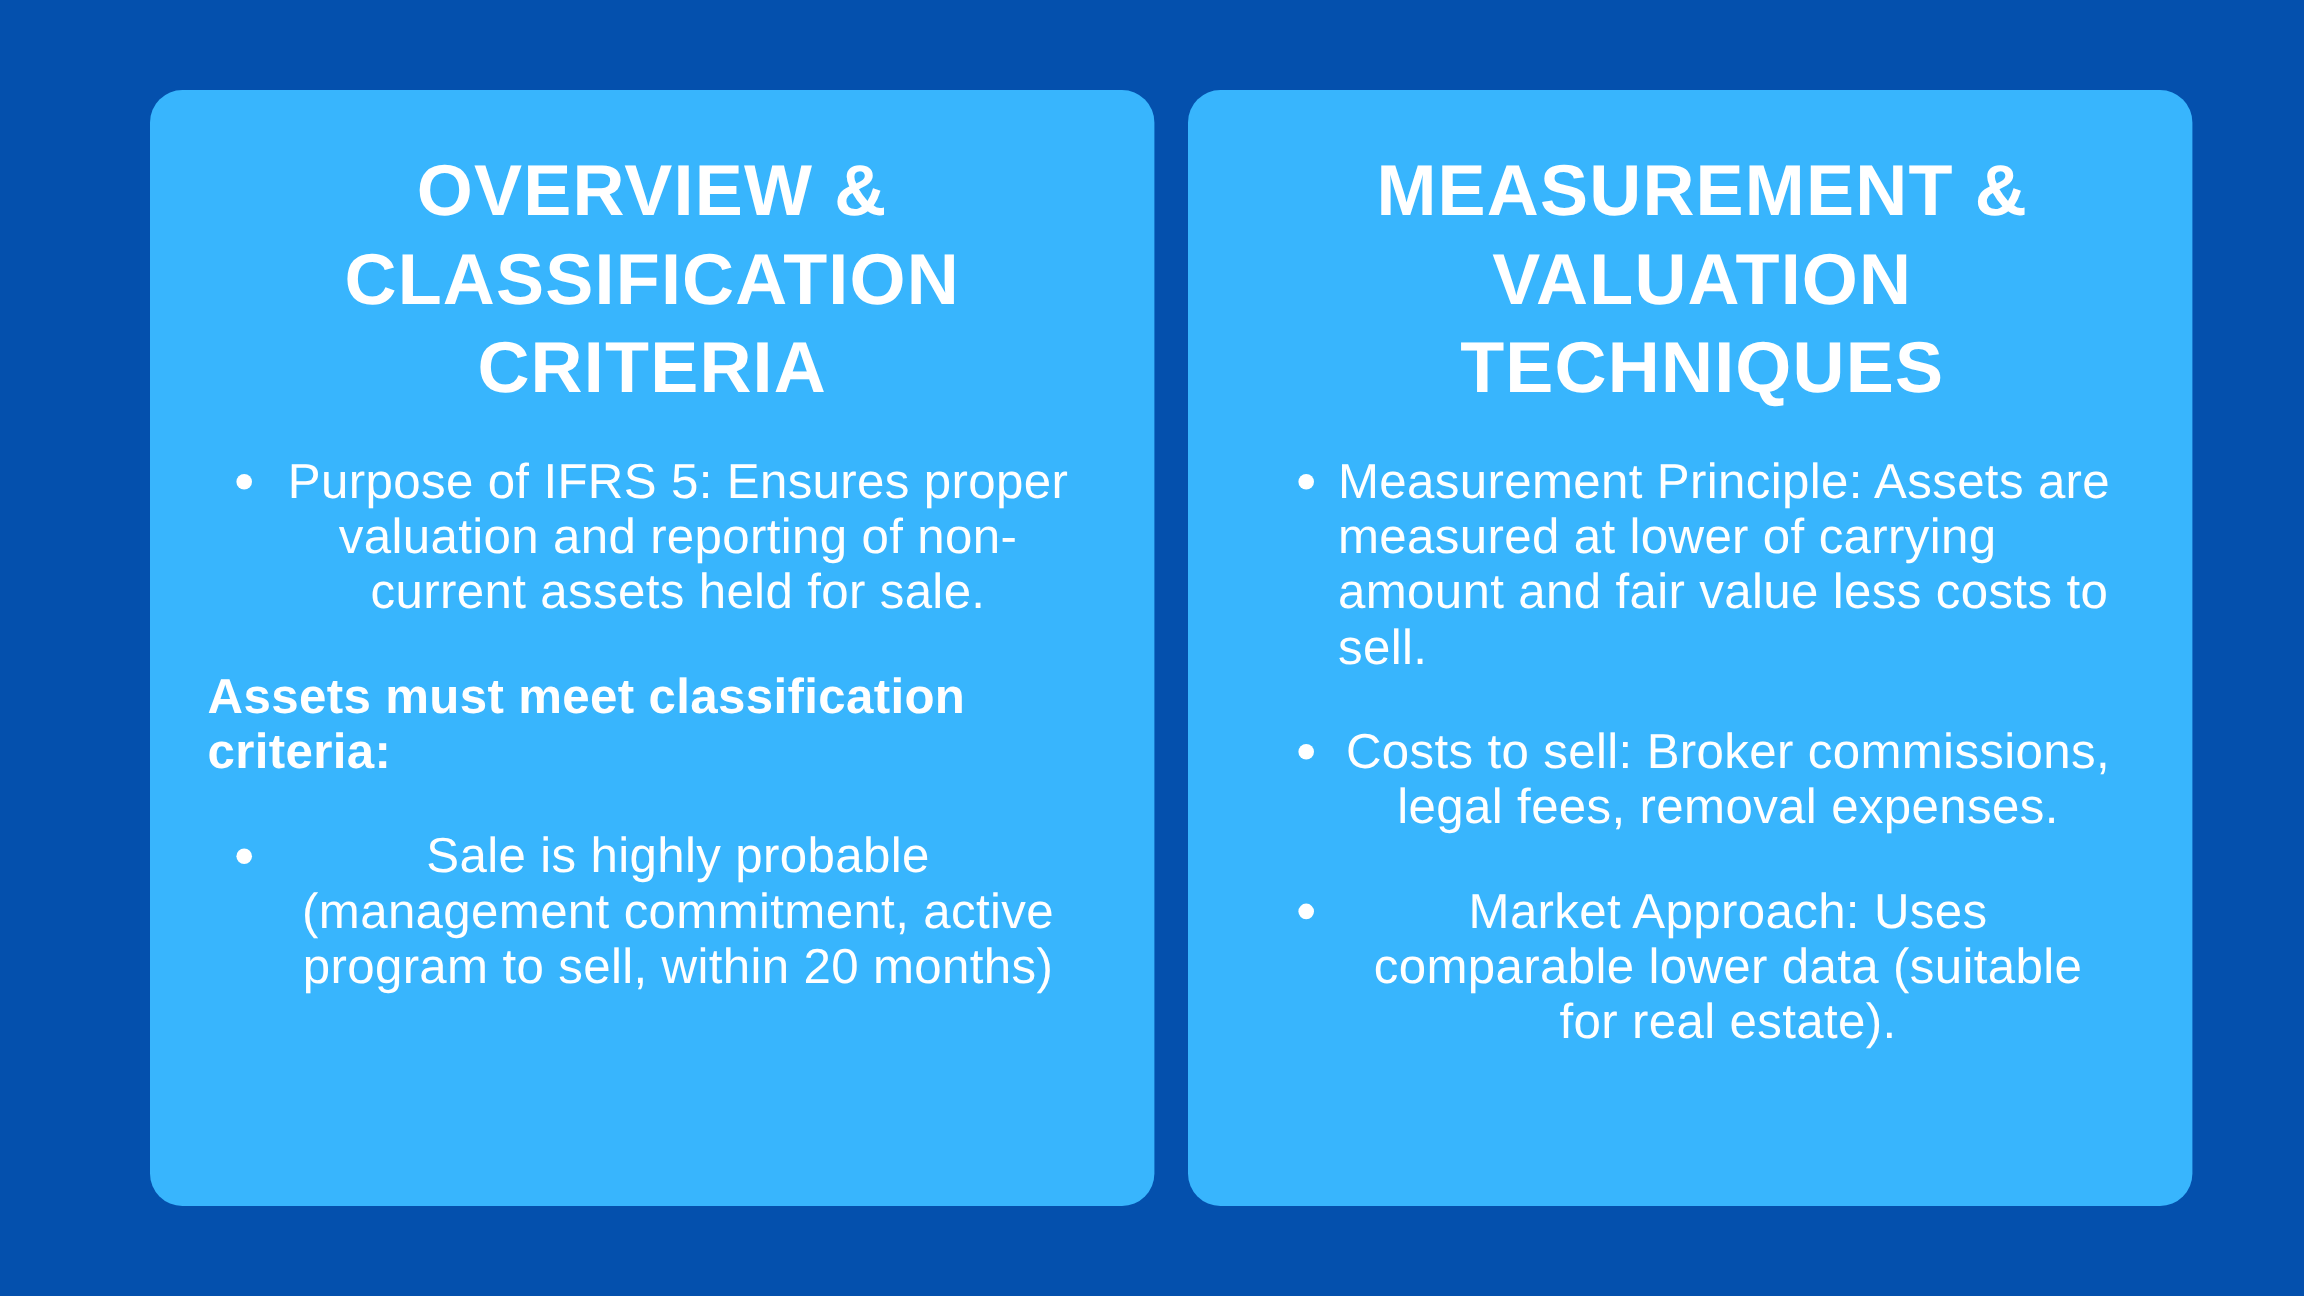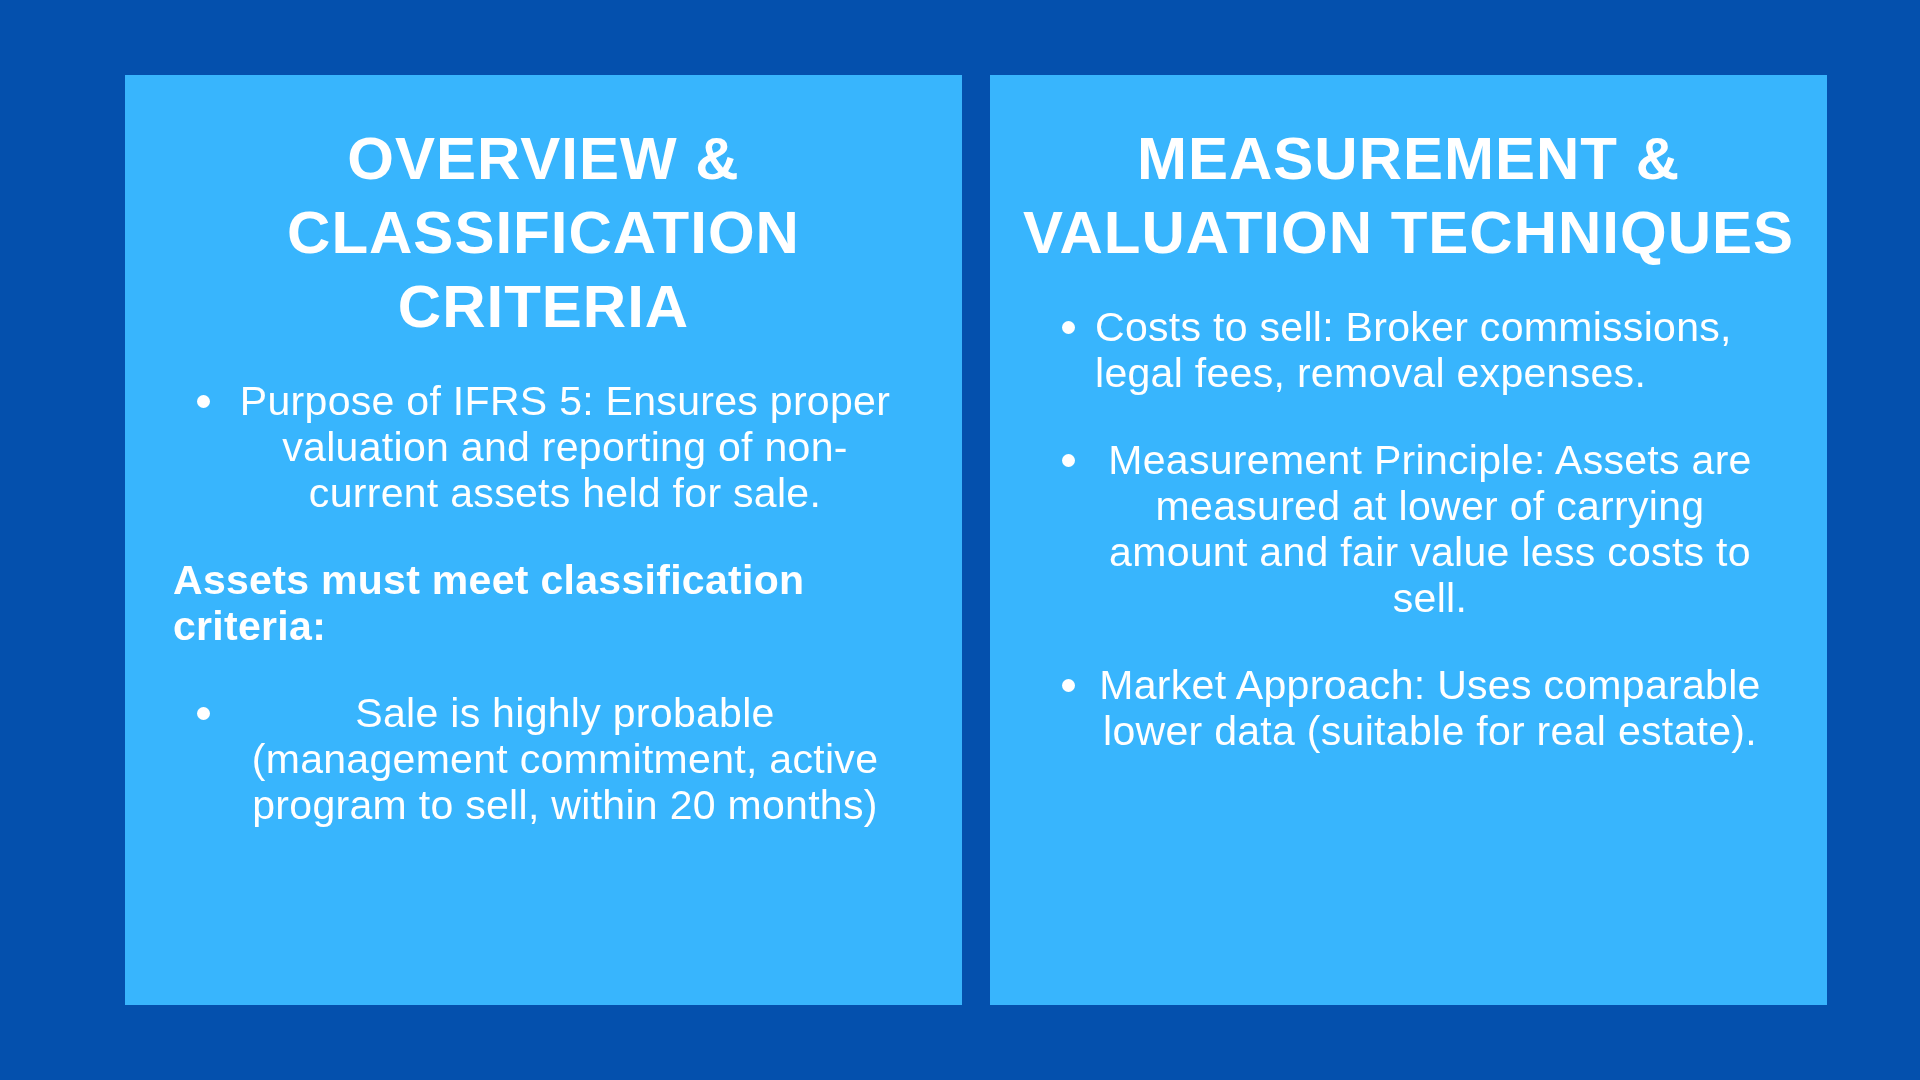--- a/index.html
+++ b/index.html
@@ -19,23 +19,24 @@
   }
   .slide{
     position:absolute; inset:0;
   }
   .card{
     position:absolute;
     top:75px;
     width:837px;
     height:930px;
     background:var(--card);
+    border-radius:27px;
   }
   .card-left{ left:125px; }
-  .card-right{ left:990px; }
+  .card-right{ left:990px;padding-left:20px; }
 
   .card-title{
     margin:47px 30px 0 30px;
     text-align:center;
     font-size:60px;
     line-height:74px;
     font-weight:bold;
     letter-spacing:1px;
     color:var(--text);
   }
@@ -88,22 +89,22 @@
       <ul class="bullets">
         <li>Sale is highly probable (management commitment, active program to sell, within 20 months)</li>
       </ul>
     </div>
   </section>
 
   <section class="card card-right">
     <h2 class="card-title">MEASUREMENT &amp; VALUATION TECHNIQUES</h2>
     <div class="card-body">
       <ul class="bullets">
+        <li>Measurement Principle: Assets are measured at lower of carrying amount and fair value less costs to sell.</li>
         <li>Costs to sell: Broker commissions, legal fees, removal expenses.</li>
-        <li>Measurement Principle: Assets are measured at lower of carrying amount and fair value less costs to sell.</li>
       </ul>
       <ul class="bullets">
         <li>Market Approach: Uses comparable lower data (suitable for real estate).</li>
       </ul>
     </div>
   </section>
 
 </div>
 
 </body></html>

